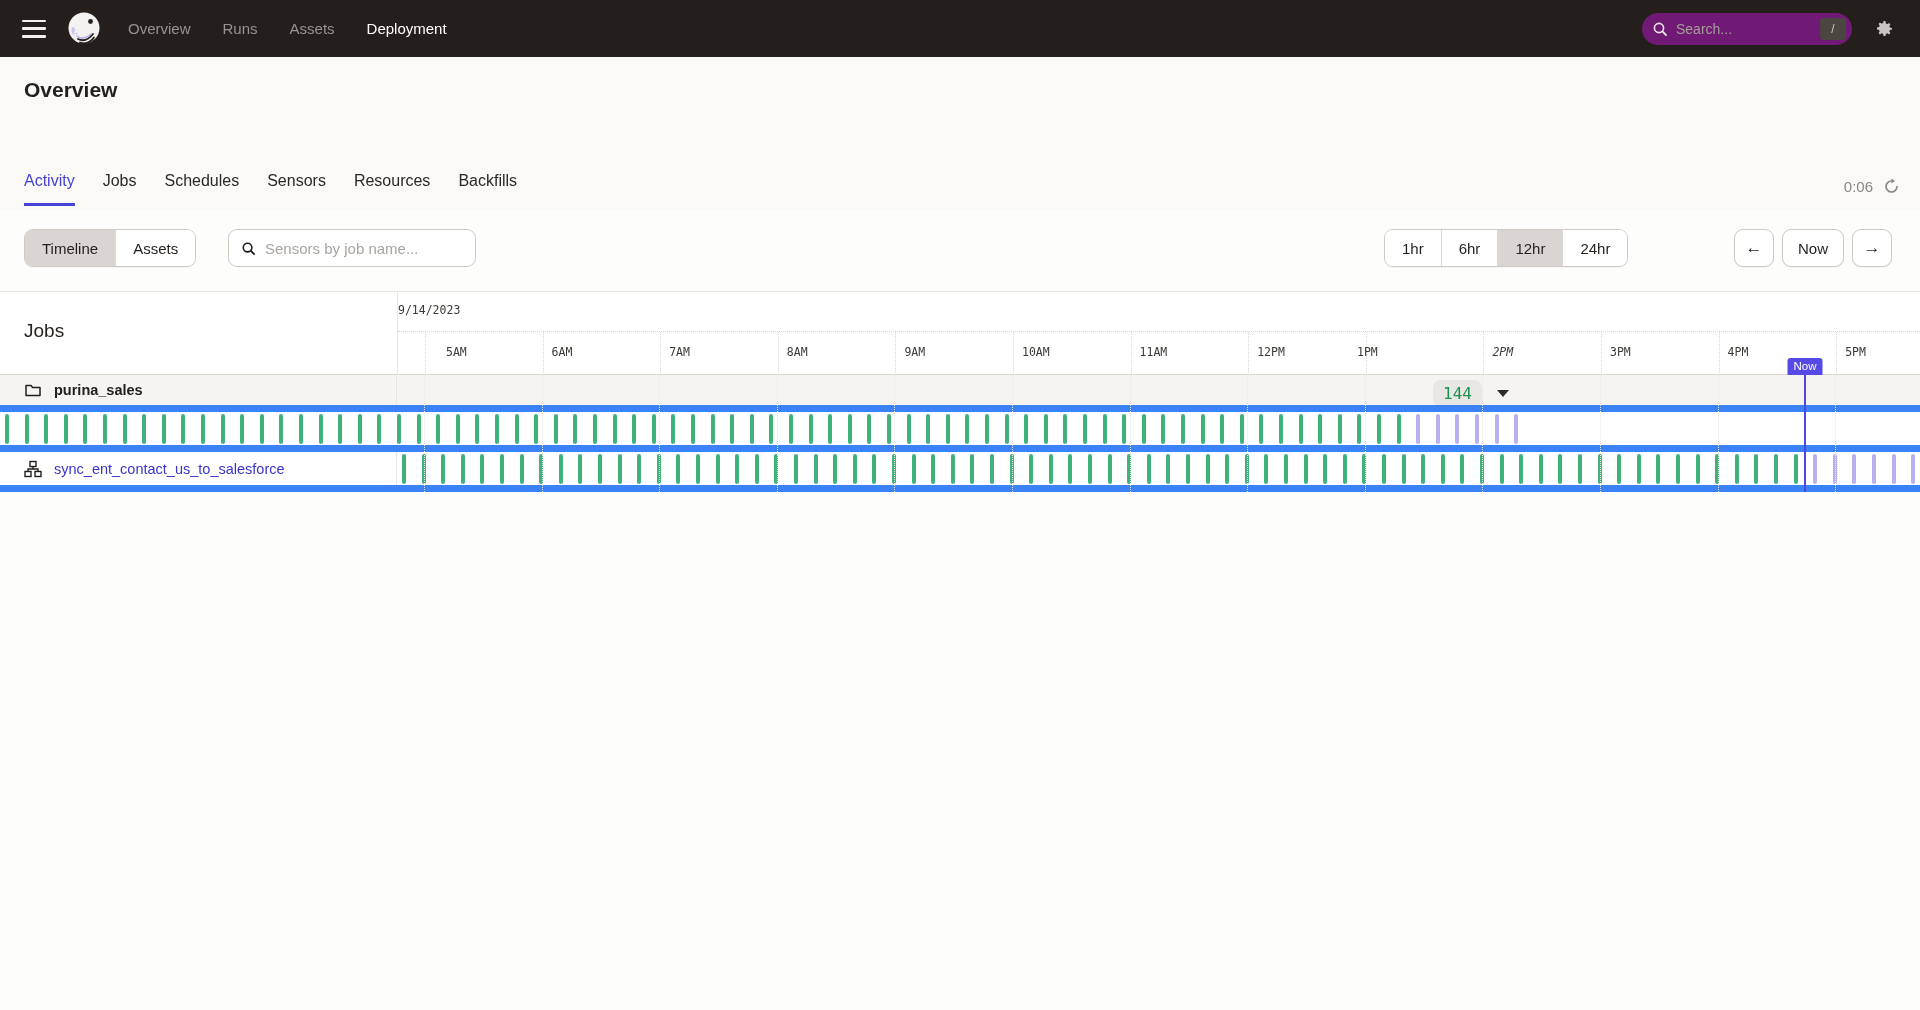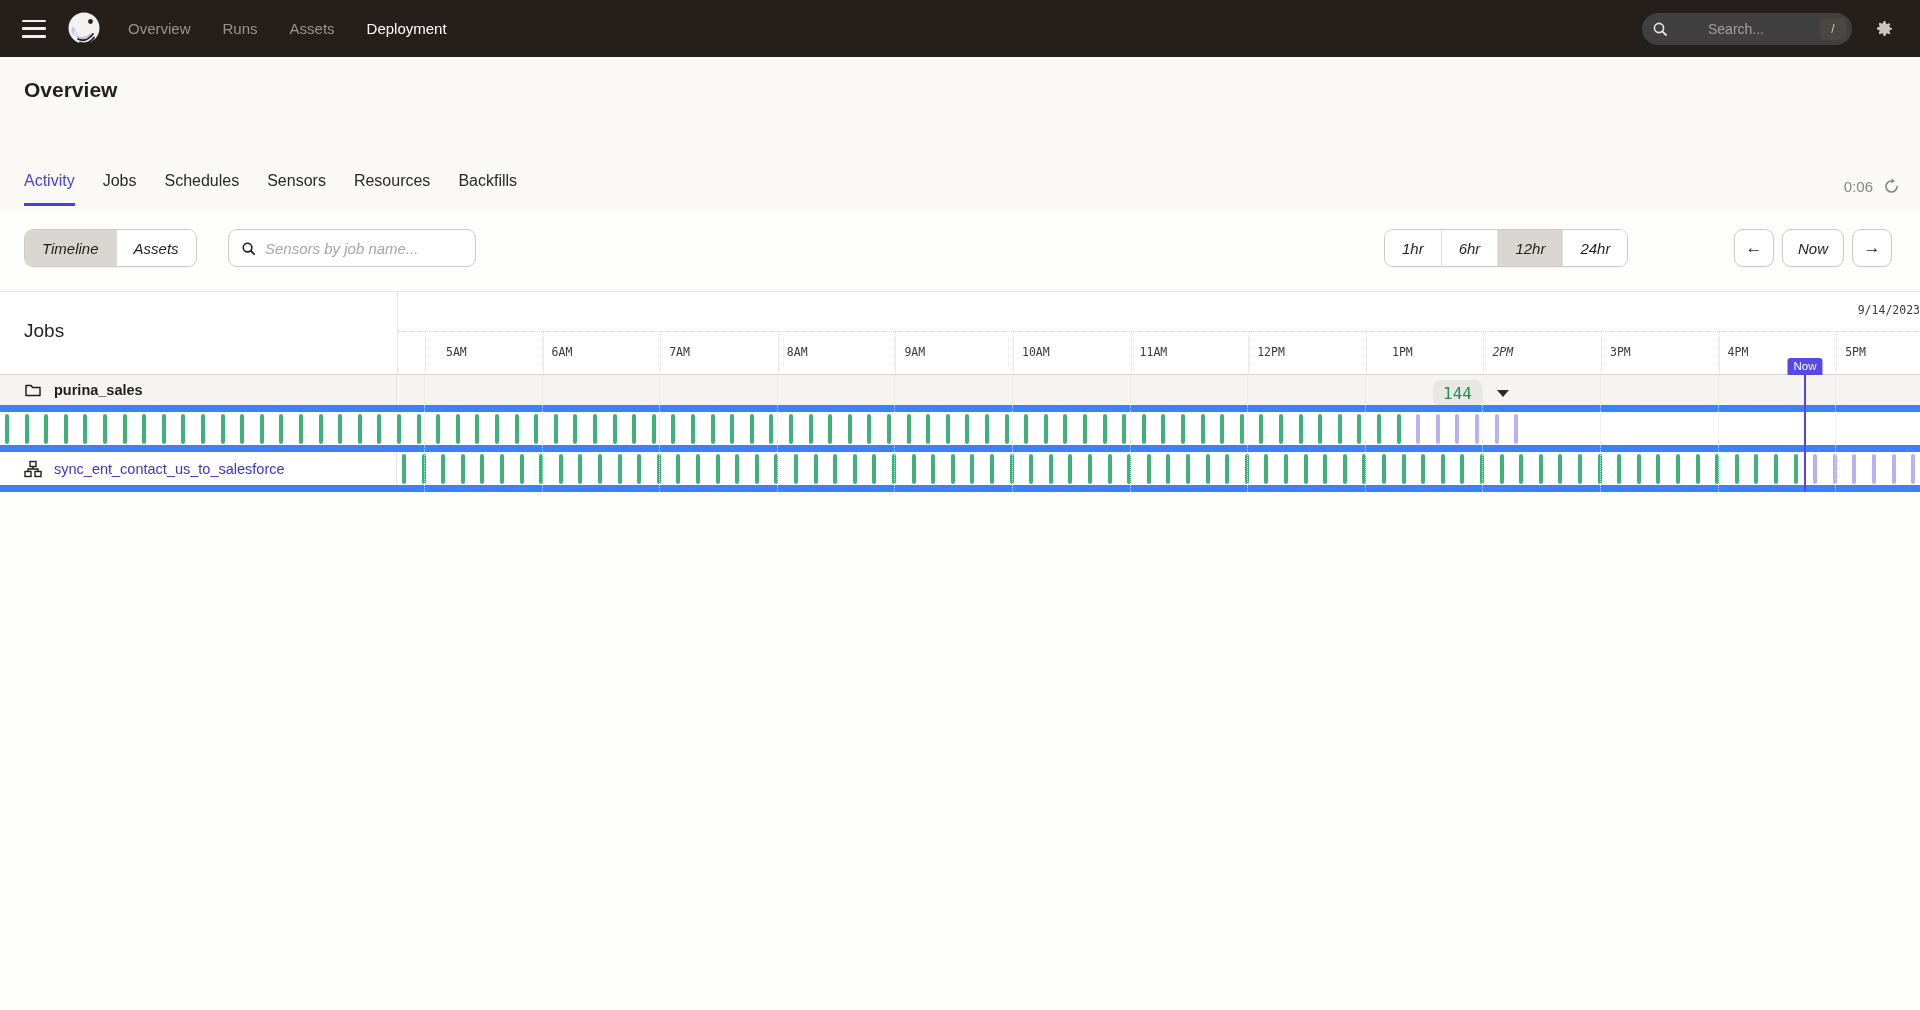--- a/index.html
+++ b/index.html
@@ -17,41 +17,41 @@
     background:#241f1b; display:flex; align-items:center;
   }
   .hamburger { width:24px; height:18px; margin-left:22px; display:flex; flex-direction:column; justify-content:space-between; cursor:pointer; }
   .hamburger span { height:2.5px; background:#f2f0ee; border-radius:1px; }
   .logo { width:40px; height:40px; margin-left:18px; border-radius:50%; }
   .nav-items { display:flex; margin-left:24px; gap:32px; }
   .nav-item { font-size:15px; color:#98938f; cursor:pointer; }
   .nav-item.active { color:#ffffff; font-weight:400; }
   .nav-right { margin-left:auto; display:flex; align-items:center; }
   .search-pill {
-    width:210px; height:32px; background:#404040; border-radius:16px;
-    display:flex; align-items:center; padding:0 6px 0 10px; cursor:text;gap:32px;
+    width:210px; height:32px; background:#701a75; border-radius:16px;
+    display:flex; align-items:center; padding:0 6px 0 10px; cursor:text;
   }
   .search-pill .ph { color:#a49f9b; font-size:14px; margin-left:8px; flex:1; }
   .slash-badge {
     width:26px; height:22px; background:#4c4640; border-radius:4px;
     color:#cdc9c5; font-size:12px; display:flex; align-items:center; justify-content:center;
   }
   .gear { margin:0 26px 0 22px; cursor:pointer; }
 
   
   .header-band { position:absolute; top:57px; left:0; width:1920px; height:153px; background:#faf9f6; }
   .page-title { position:absolute; top:78px; left:24px; font-size:21px; font-weight:700; color:#231f1c; }
   .tabs { position:absolute; top:172px; left:24px; display:flex; gap:28px; }
   .tab { font-size:16px; color:#2b2825; padding-bottom:13px; cursor:pointer; border-bottom:3px solid transparent; }
   .tab.active { color:#4742d8; border-bottom-color:#4742d8; }
   .refresh-wrap { position:absolute; top:178px; right:20px; display:flex; align-items:center; gap:10px; color:#8b8783; font-size:15px; }
 
   
   .toolbar-band { position:absolute; top:210px; left:0; width:1920px; height:81px; background:#fdfdfc; }
-  .toolbar { position:absolute; top:229px; left:0; width:1874px; height:38px;font-style:italic; }
+  .toolbar { position:absolute; top:229px; left:0; width:1874px; height:38px; }
   .seg {
     position:absolute; display:flex; height:38px; border:1px solid #cdc9c5; border-radius:9px;
     overflow:hidden; background:#ffffff; box-shadow:0 1px 1px rgba(0,0,0,0.04);
   }
   .seg .seg-btn {
     display:flex; align-items:center; justify-content:center; font-size:15px; color:#231f1c;
     padding:0 17px; cursor:pointer; border-left:1px solid #dedbd7; background:#ffffff;
   }
   .seg .seg-btn:first-child { border-left:none; }
   .seg .seg-btn.active { background:#d9d6d2; }
@@ -69,21 +69,21 @@
   }
   .btn.prev { left:1734px; width:40px; font-size:17px; }
   .btn.now  { left:1782px; width:62px; }
   .btn.next { left:1852px; width:40px; font-size:17px; }
 
   
   .tl-section { position:absolute; top:291px; left:0; width:1920px; background:#ffffff; border-top:1px solid #e8e5e2; }
   .tl-header { position:relative; height:83px; border-bottom:1px solid #d9d6d2; }
   .jobs-title { position:absolute; left:24px; top:28px; font-size:19px; color:#231f1c; }
   .tl-right { position:absolute; left:397px; top:0; width:1523px; height:83px; border-left:1px solid #e8e5e2; }
-  .date-label { position:absolute; top:11px; left:0; width:100%; text-align:right;
+  .date-label { position:absolute; top:11px; left:0; width:100%; text-align:left;
     font-family:"DejaVu Sans Mono", monospace; font-size:11.5px; color:#3c3935; }
   .hour-strip { position:absolute; top:39px; left:0; width:100%; height:44px; border-top:1px dotted #d9d6d2; }
   .hour-grid { position:absolute; top:0; height:100%; border-left:1px dotted #d9d6d2; }
   .hour-label { position:absolute; top:13px; font-family:"DejaVu Sans Mono", monospace; font-size:11.5px; color:#3c3935; }
   .now-badge {
     position:absolute; bottom:0; transform:translateX(-50%);
     background:#554be4; color:#ffffff; font-size:11.5px; padding:2px 6px 3px; border-radius:3px 3px 0 0;
   }
   
   .tl-rows { position:relative; }
@@ -212,21 +212,21 @@
           <div class="hour-label" style="left: 388.8px;">8AM</div>
           <div class="hour-grid" style="left: 497.4px;"></div>
           <div class="hour-label" style="left: 506.4px;">9AM</div>
           <div class="hour-grid" style="left: 615px;"></div>
           <div class="hour-label" style="left: 624px;">10AM</div>
           <div class="hour-grid" style="left: 732.6px;"></div>
           <div class="hour-label" style="left: 741.6px;">11AM</div>
           <div class="hour-grid" style="left: 850.2px;"></div>
           <div class="hour-label" style="left: 859.2px;">12PM</div>
           <div class="hour-grid" style="left: 967.8px;"></div>
-          <div class="hour-label" style="left: 994px;">1PM</div>
+          <div class="hour-label" style="left: 959px;">1PM</div>
           <div class="hour-grid" style="left: 1085.4px;"></div>
           <div class="hour-label" style="left: 1094.4px; font-style: italic;">2PM</div>
           <div class="hour-grid" style="left: 1203px;"></div>
           <div class="hour-label" style="left: 1212px;">3PM</div>
           <div class="hour-grid" style="left: 1320.6px;"></div>
           <div class="hour-label" style="left: 1329.6px;">4PM</div>
           <div class="hour-grid" style="left: 1438.2px;"></div>
           <div class="hour-label" style="left: 1447.2px;">5PM</div>
         </div>
       <div class="now-badge" id="now-badge" style="left: 1407px;">Now</div>

